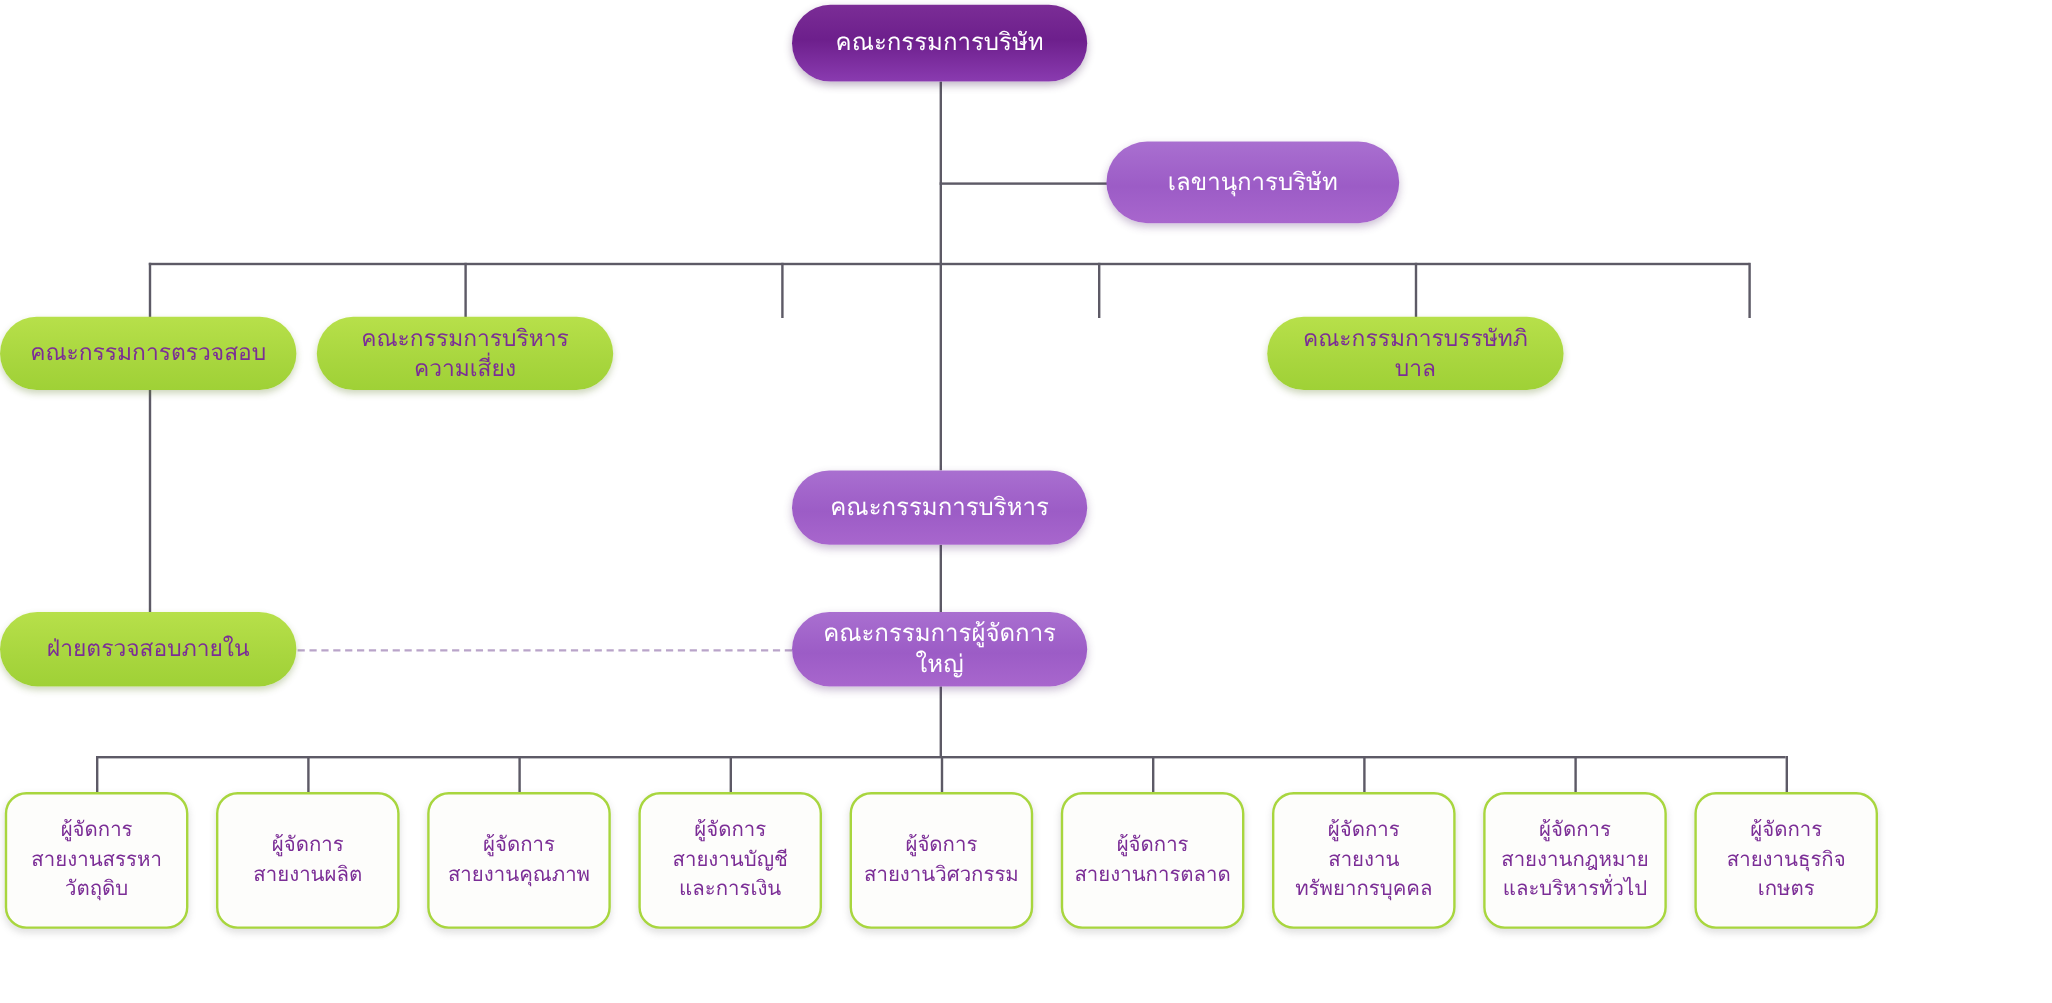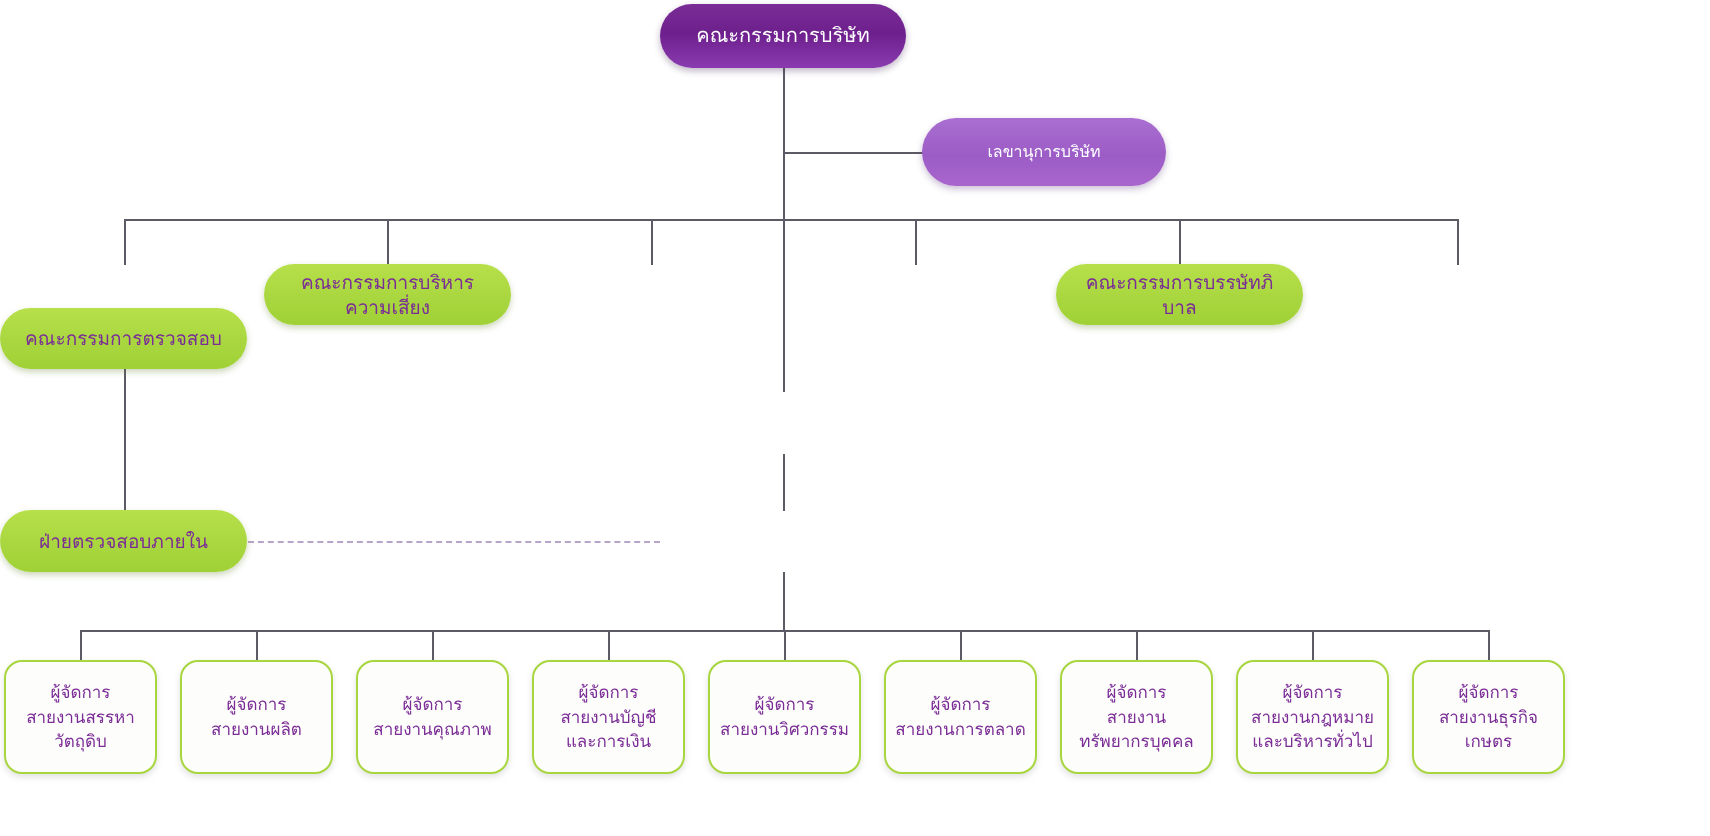--- a/index.html
+++ b/index.html
@@ -35,21 +35,21 @@
   .n-board {
     background: linear-gradient(180deg,#7b2d96 0%,#6d1f8c 45%,#8a3bb0 100%);
     color: #ffffff;
     font-size: 20px;
     box-shadow: 0 3px 7px rgba(60,30,80,.33);
   }
   
   .n-purple {
     background: linear-gradient(180deg,#a96fd0 0%,#9c5cc6 55%,#a866cd 100%);
     color: #ffffff;
-    font-size: 16px;
+    font-size: 20px;
     box-shadow: 0 3px 7px rgba(80,40,110,.30);
   }
   
   .n-green {
     background: linear-gradient(180deg,#b7e04a 0%,#a8d63e 60%,#9fd136 100%);
     color: #7b2d96;
     font-size: 19px;
     box-shadow: 0 3px 6px rgba(90,120,30,.30);
   }
   
@@ -101,36 +101,42 @@
   <div class="line vline" style="left:1488px; top:630px; height:30px;"></div>
 
   <div class="node n-board" style="left:660px; top:4px; width:246px; height:64px;">
     <span>คณะกรรมการบริษัท</span>
   </div>
 
   <div class="node n-purple" style="left:922px; top:118px; width:244px; height:68px;">
     <span>เลขานุการบริษัท</span>
   </div>
 
-  <div class="node n-green" style="left:0px; top:264px; width:247px; height:61px;margin-top:44px;">
+  <div class="node n-green" style="left:0px; top:264px; width:247px; height:61px;">
     <span>คณะกรรมการตรวจสอบ</span>
   </div>
 
   <div class="node n-green" style="left:264px; top:264px; width:247px; height:61px;align-items:center;">
     <span>คณะกรรมการบริหารความเสี่ยง</span>
   </div>
 
 
 
   <div class="node n-green" style="left:1056px; top:264px; width:247px; height:61px;">
     <span>คณะกรรมการบรรษัทภิบาล</span>
   </div>
 
 
-
+  <div class="node n-purple" style="left:660px; top:392px; width:246px; height:62px;">
+    <span>คณะกรรมการบริหาร</span>
+  </div>
+
+  <div class="node n-purple" style="left:660px; top:510px; width:246px; height:62px;">
+    <span>คณะกรรมการผู้จัดการใหญ่</span>
+  </div>
 
   <div class="node n-green" style="left:0px; top:510px; width:247px; height:62px;">
     <span>ฝ่ายตรวจสอบภายใน</span>
   </div>
 
   <div class="node n-white" style="left:4px; top:660px; width:153px; height:114px;">
     <span>
       <span style="display:block;">ผู้จัดการ</span>
       <span style="display:block;">สายงานสรรหา</span>
       <span style="display:block;">วัตถุดิบ</span>

